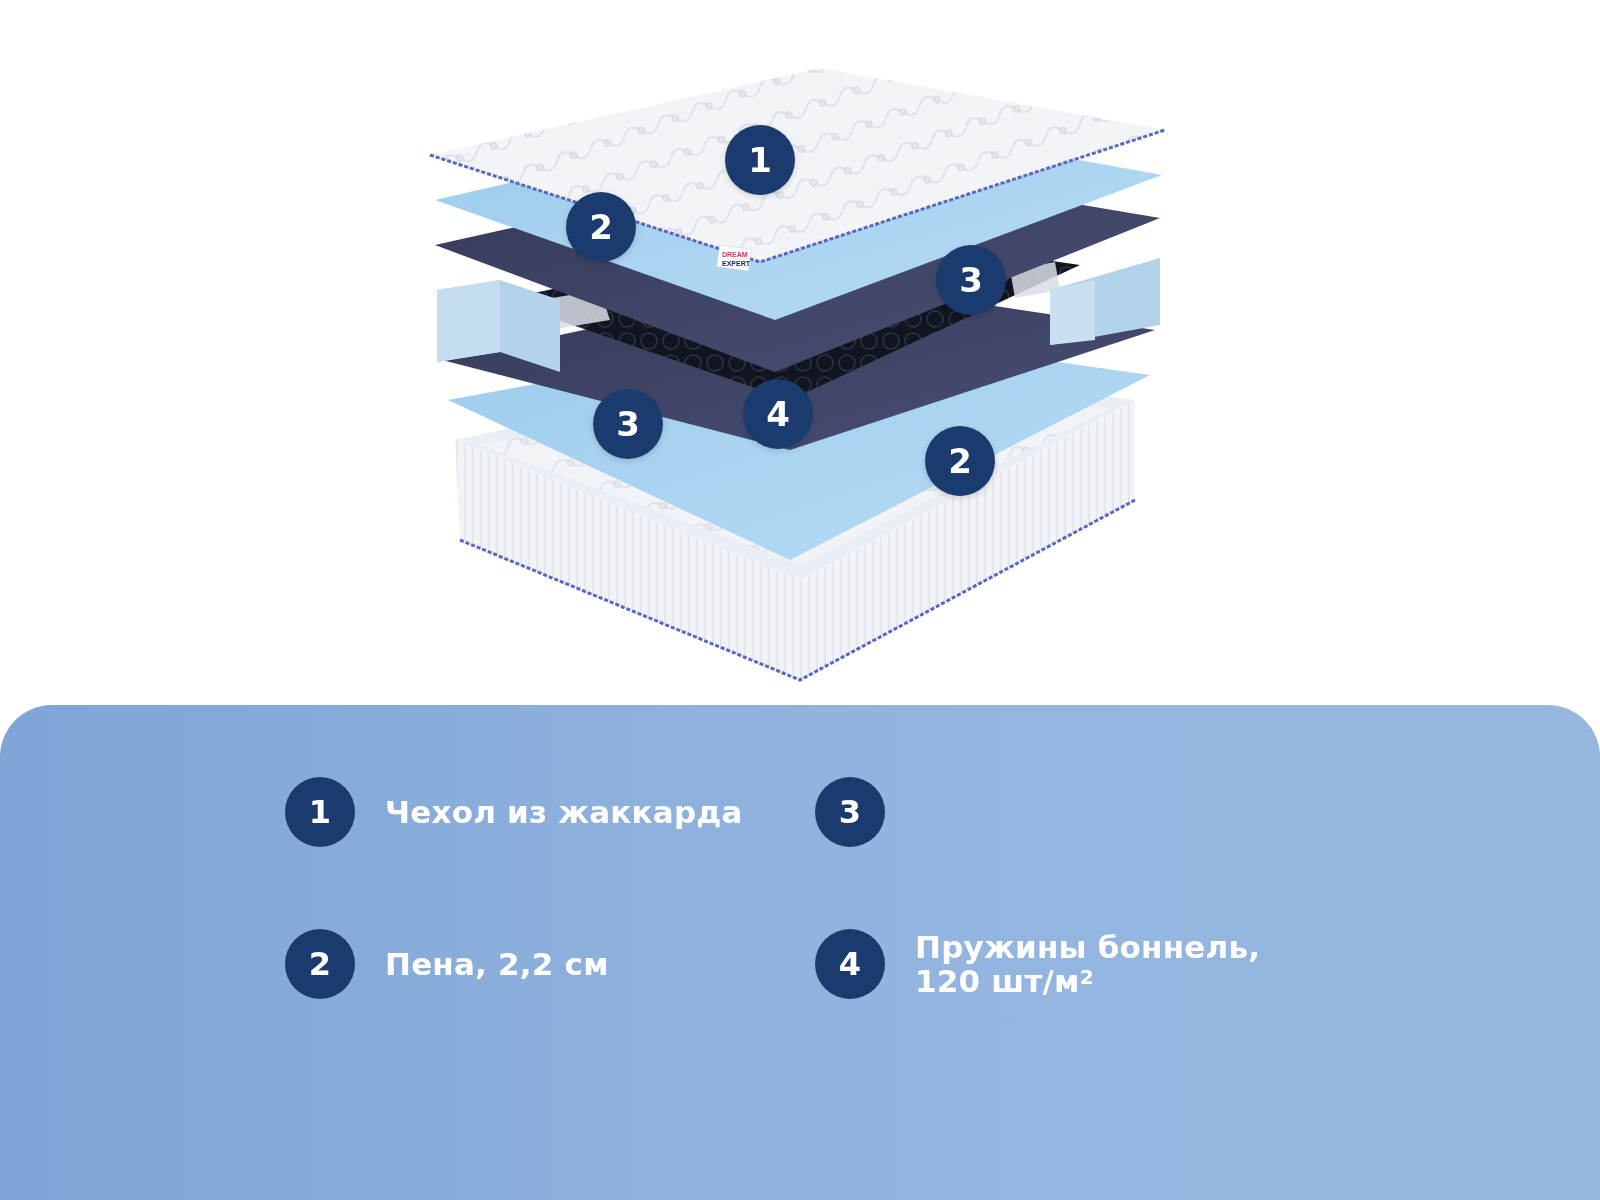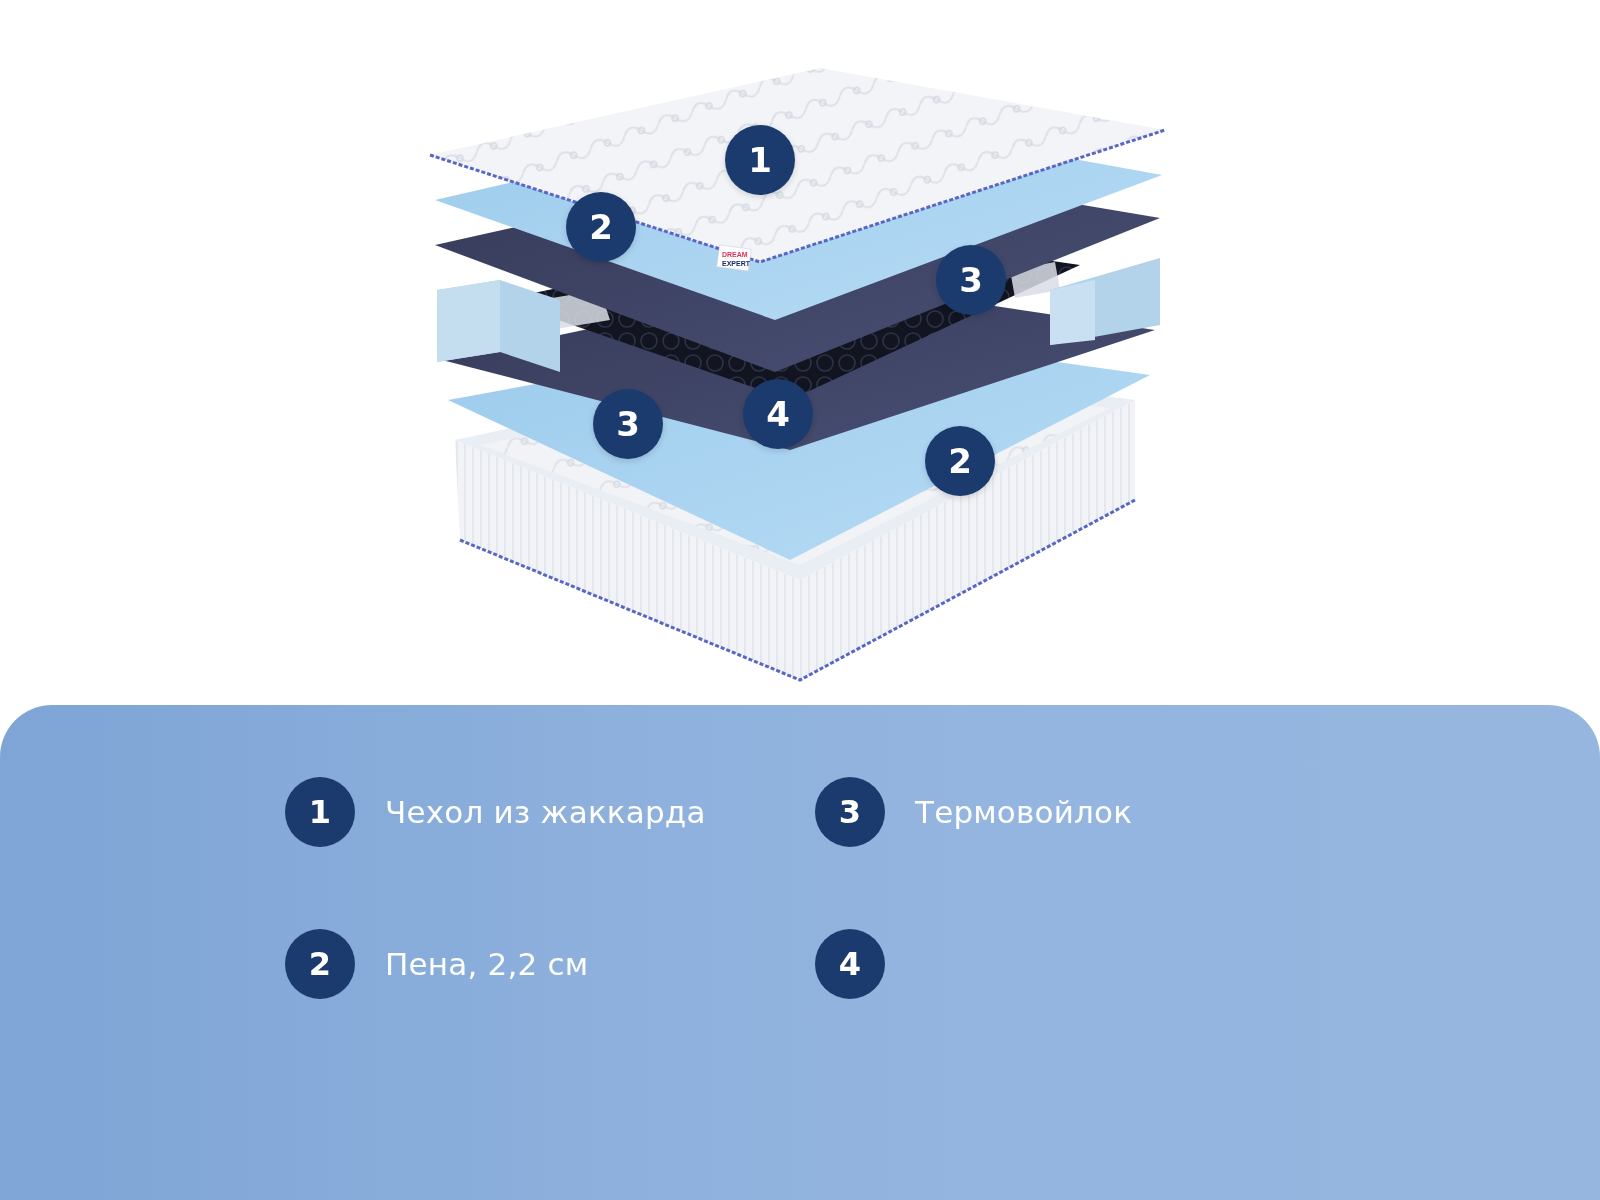--- a/index.html
+++ b/index.html
@@ -21,21 +21,21 @@
     border-radius:52px 52px 0 0;
     background:linear-gradient(90deg, #7ea5d6 0%, #8cafdc 35%, #93b5df 60%, #96b6df 100%);
   }
   .legend-item { position:absolute; display:flex; align-items:center; }
   .legend-badge {
     width:70px; height:70px; border-radius:50%; background:#1b3a6e; color:#fff;
     display:flex; align-items:center; justify-content:center;
     font-weight:bold; font-size:32px; flex:0 0 70px;
   }
   .legend-text {
-    color:#ffffff; font-weight:normal; font-size:31px; line-height:34px;
+    color:#ffffff; font-weight:bold; font-size:31px; line-height:34px;
     margin-left:30px; letter-spacing:0.2px;
   }
   .legend-text sup { font-size:20px; vertical-align:top; position:relative; top:-4px; }
 </style>
 </head>
 <body>
 
 <div class="illustration">
   <svg width="1600" height="700" viewBox="0 0 1600 700">
     <defs>
@@ -125,18 +125,21 @@
   <div class="legend-item" style="left:285px; top:72px;">
     <div class="legend-badge">1</div>
     <div class="legend-text">Чехол из жаккарда</div>
   </div>
   <div class="legend-item" style="left:285px; top:224px;">
     <div class="legend-badge">2</div>
     <div class="legend-text">Пена, 2,2 см</div>
   </div>
   <div class="legend-item" style="left:815px; top:72px;">
     <div class="legend-badge">3</div>
-    <div class="legend-text">Термовойлок</div>
   </div>
   <div class="legend-item" style="left:815px; top:224px;">
     <div class="legend-badge">4</div>
+    <div class="legend-text">
+      <div>Пружины боннель,</div>
+      <div><span>120 шт/м</span><sup>2</sup></div>
+    </div>
   </div>
 </div>
 
 </body></html>

